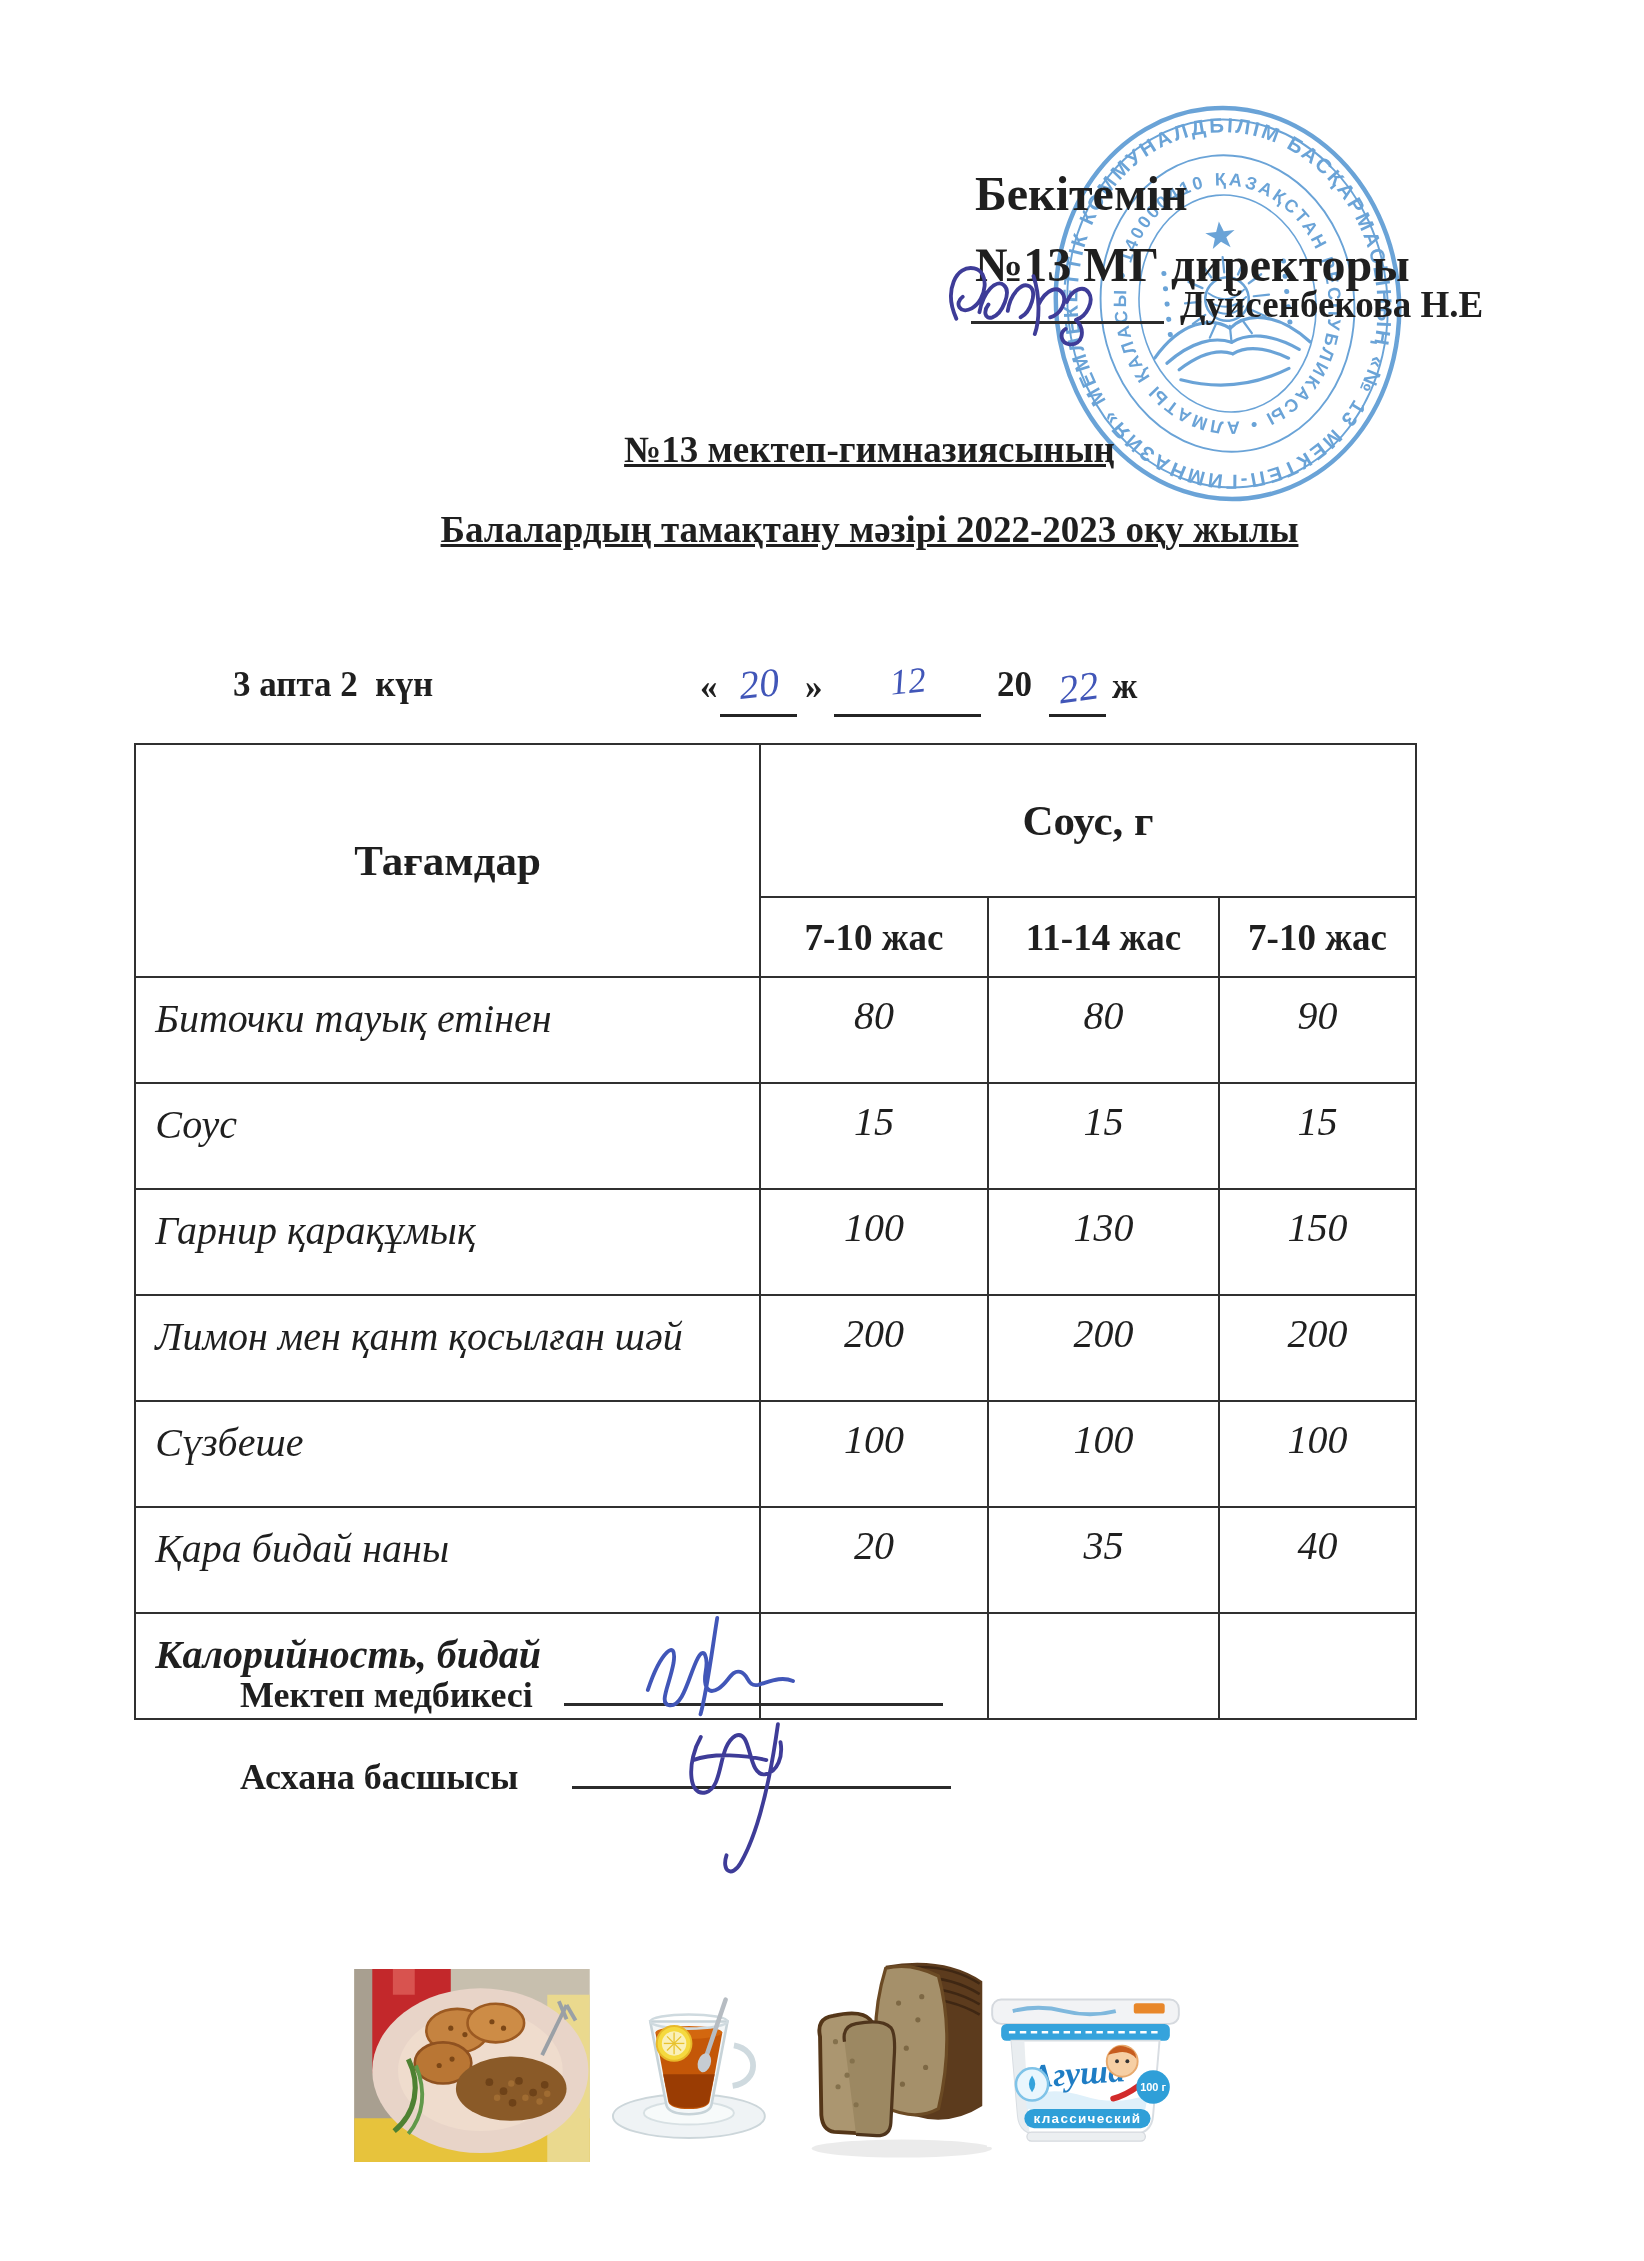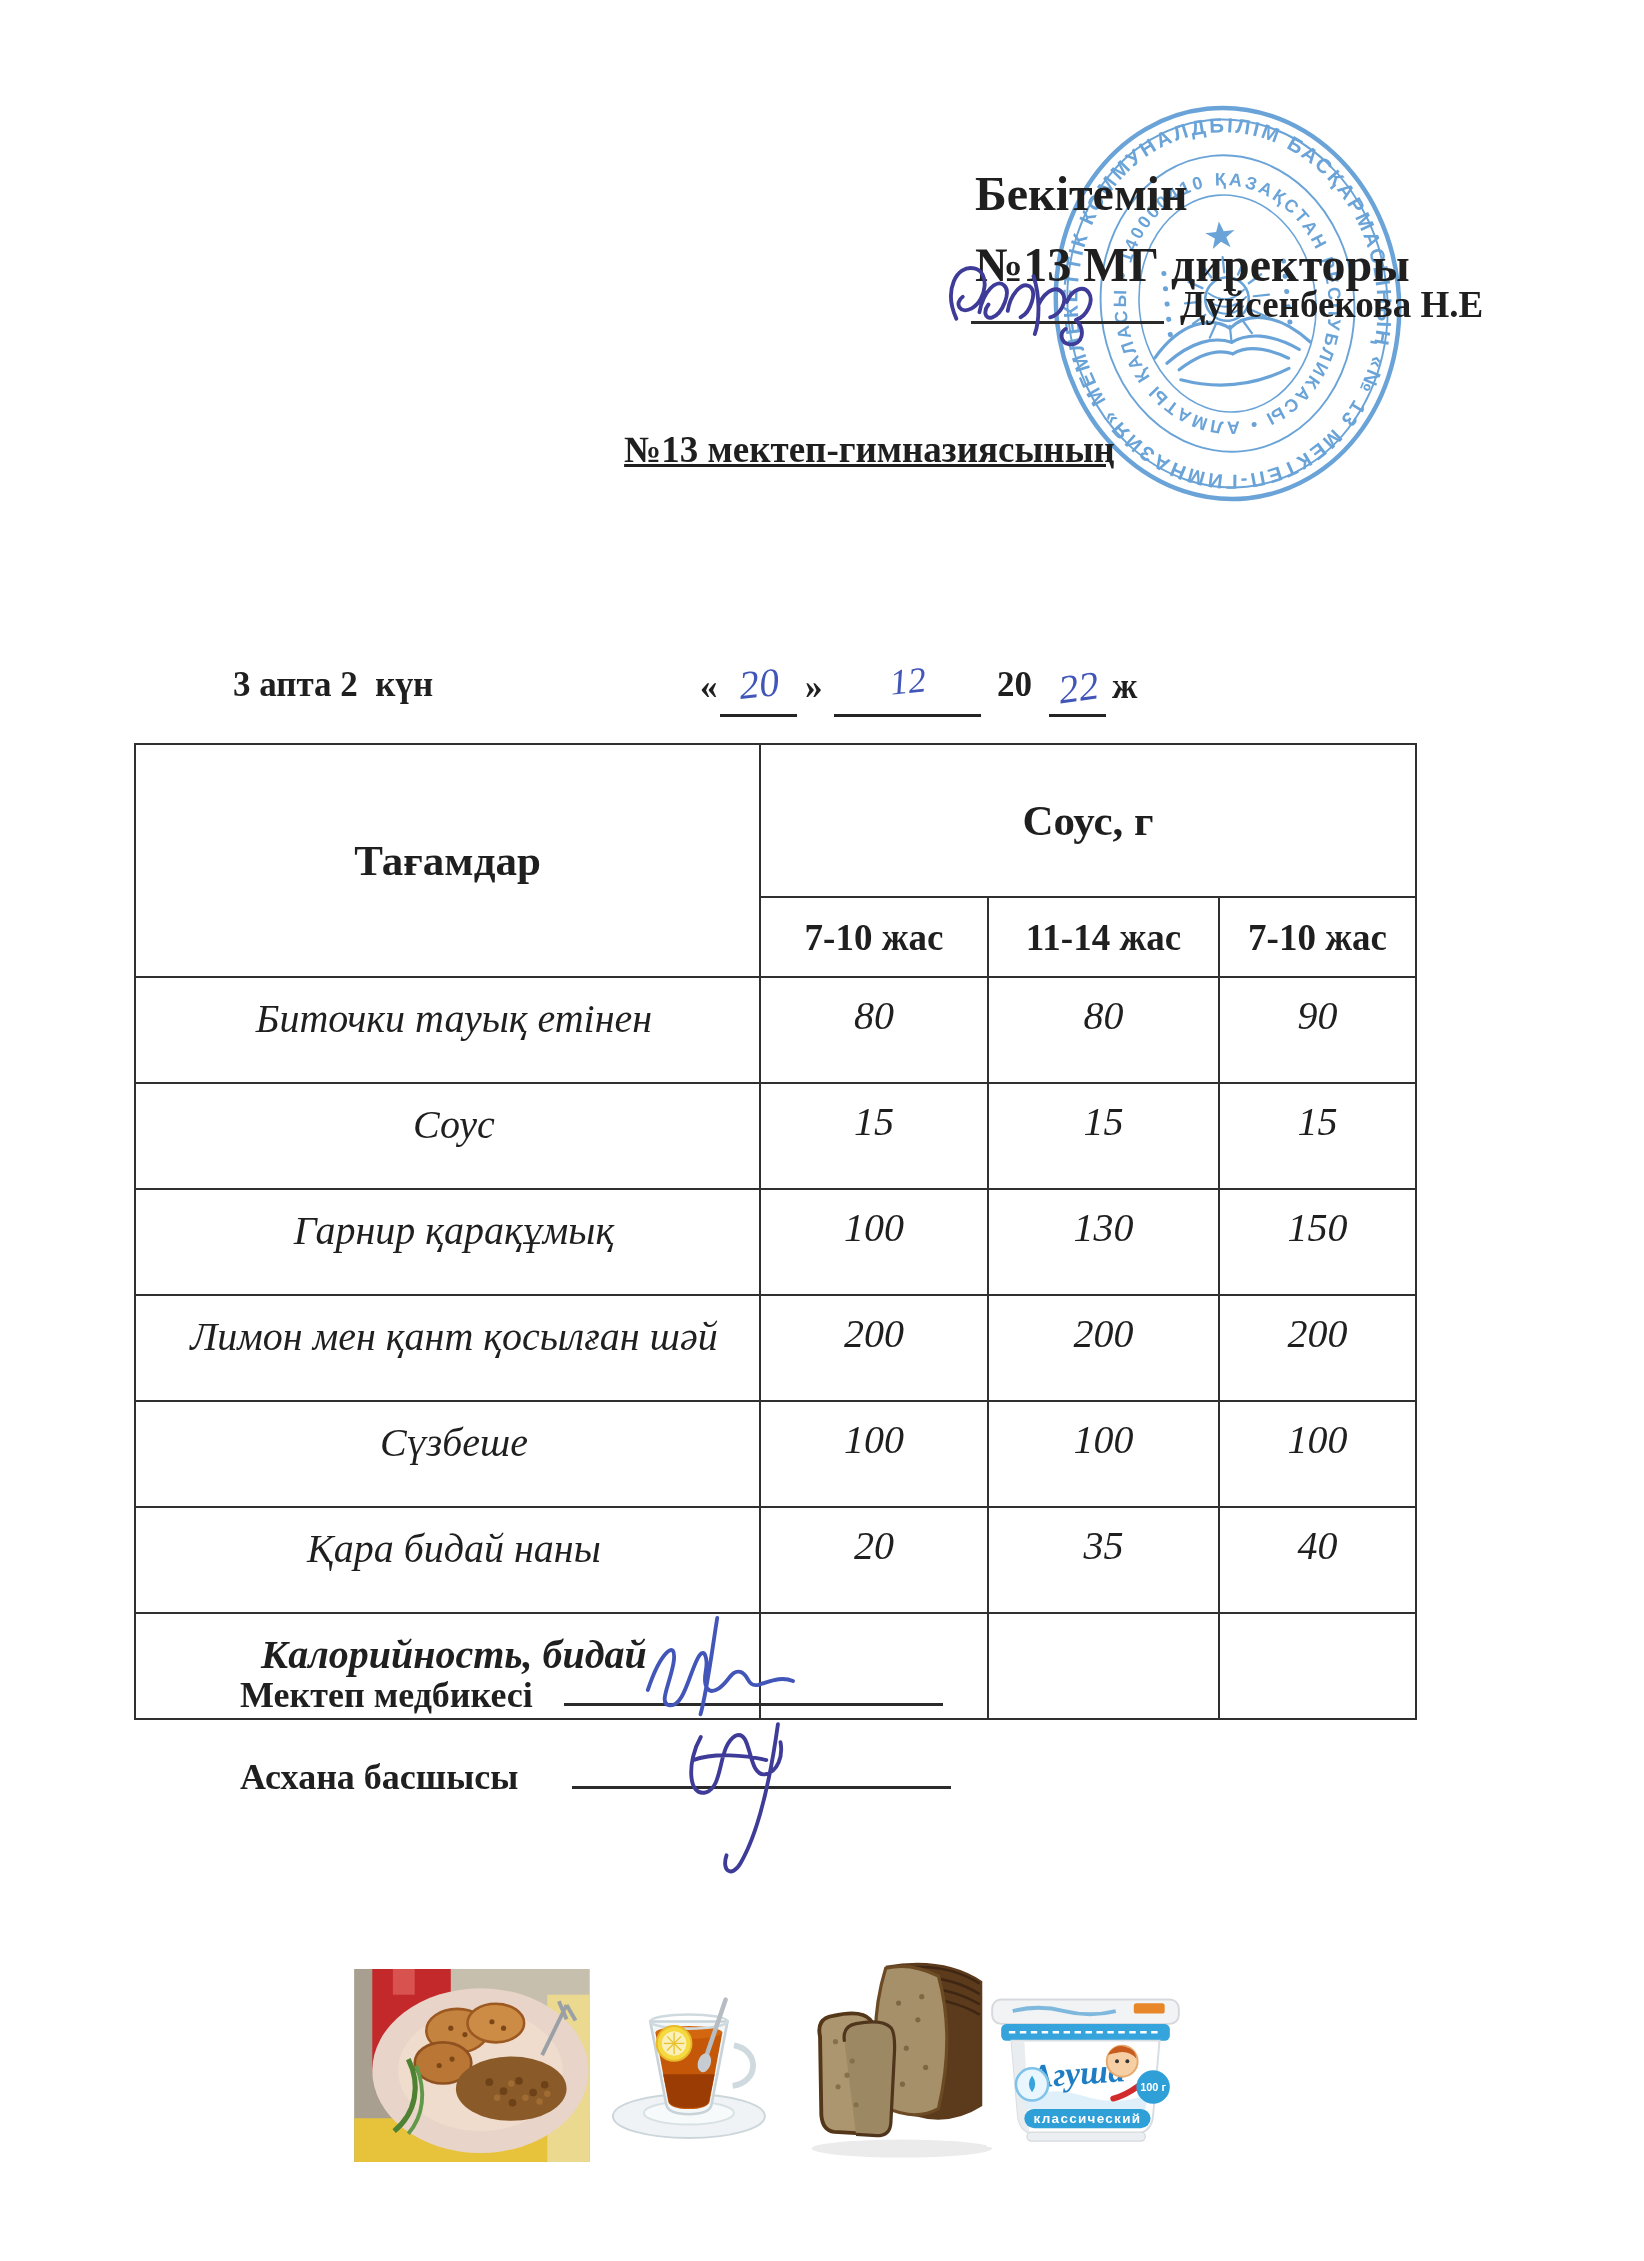--- a/index.html
+++ b/index.html
@@ -34,21 +34,21 @@
     font-family:"Liberation Serif","DejaVu Serif",serif;
     font-style:italic;color:var(--ink);
     display:inline-block;transform:rotate(-6deg);
   }
   
   table.menu{border-collapse:collapse;table-layout:fixed;border-radius:28px;}
   table.menu th,table.menu td{border:2.6px solid #303030;}
   th.h1{font-size:43px;font-weight:bold;text-align:center;vertical-align:middle;}
   th.h2{font-size:37px;font-weight:bold;text-align:center;vertical-align:middle;height:76px;}
   td.dish{
-    font-size:40px;font-style:italic;text-align:center;vertical-align:top;
+    font-size:40px;font-style:italic;text-align:left;vertical-align:top;
     padding:17px 6.4px 0 19.3px;height:87px;
   }
   td.dish.bold{font-weight:bold;}
   td.val{font-size:40px;font-style:italic;text-align:center;vertical-align:top;padding-top:14px;}
   
   .sig-label{font-size:36px;font-weight:bold;white-space:nowrap;}
   
   .photo{display:block;}
 </style>
 </head>
@@ -121,20 +121,21 @@
   <svg class="abs handsvg" style="left:937px;top:236px;width:238px;height:126px" viewBox="0 0 370 195">
     <path stroke="var(--violet)" stroke-width="6" d="M30 128 C10 84 30 44 58 50 C82 55 78 98 54 112 C36 122 26 104 40 94
          M66 118 C72 86 92 66 104 76 C116 86 102 120 86 126 C74 130 72 116 80 106
          M110 116 C114 90 132 70 144 78 C156 86 146 118 130 126
          M150 62 C160 92 160 130 152 152
          M158 106 C170 82 188 76 196 90 C202 102 192 122 176 126
          M202 102 C210 82 228 76 236 88 C244 100 234 124 216 130 C232 146 226 170 206 168 C192 166 190 150 200 144"></path>
   </svg>
 
   <div class="abs title" style="top:428px;">№13 мектеп-гимназиясының</div>
+  <div class="abs title" style="top:508px;">Балалардың тамақтану мәзірі 2022-2023 оқу жылы</div>
 
   <div class="abs dl-text" style="left:233px;top:665px;">3 апта 2  күн</div>
   <div class="abs dl-text" style="left:700px;top:667px;">«</div>
   <div class="abs slot" style="left:720px;top:660px;width:77px;height:54px;">
     <span class="hand" style="font-size:40px;">20</span>
   </div>
   <div class="abs dl-text" style="left:805px;top:667px;">»</div>
   <div class="abs slot" style="left:834px;top:660px;width:147px;height:54px;">
     <span class="hand" style="font-size:36px;">12</span>
   </div>

